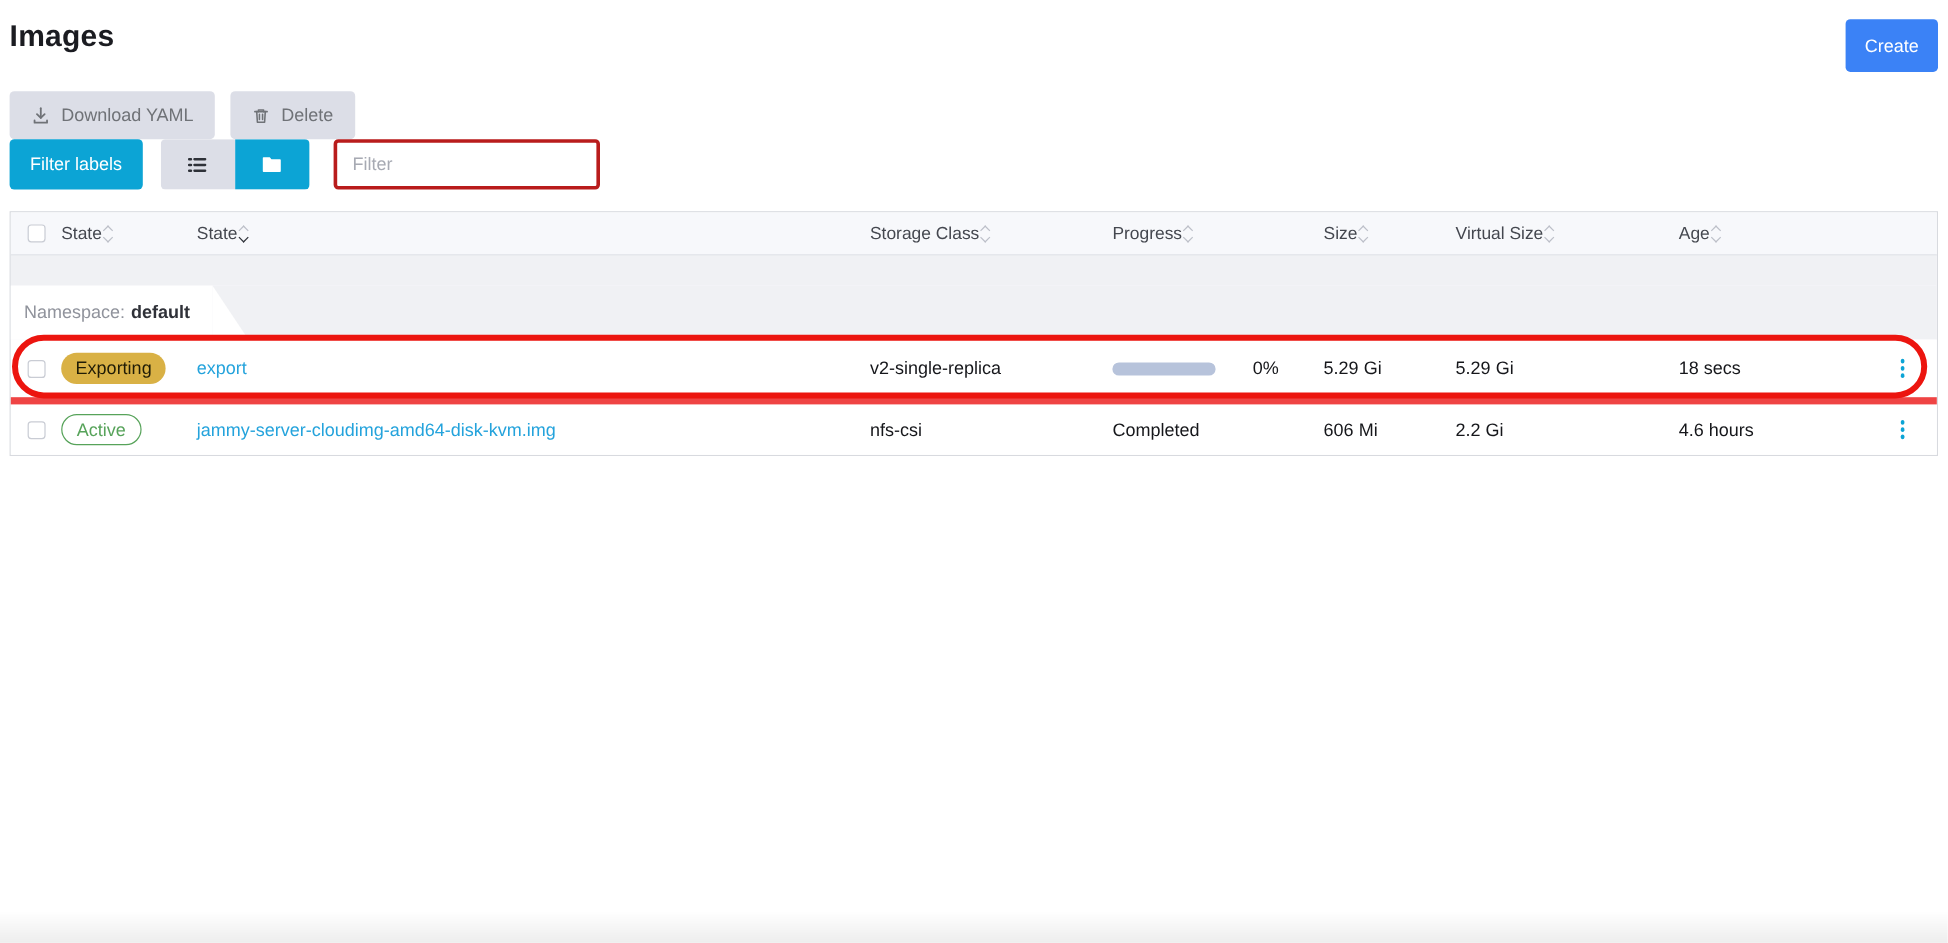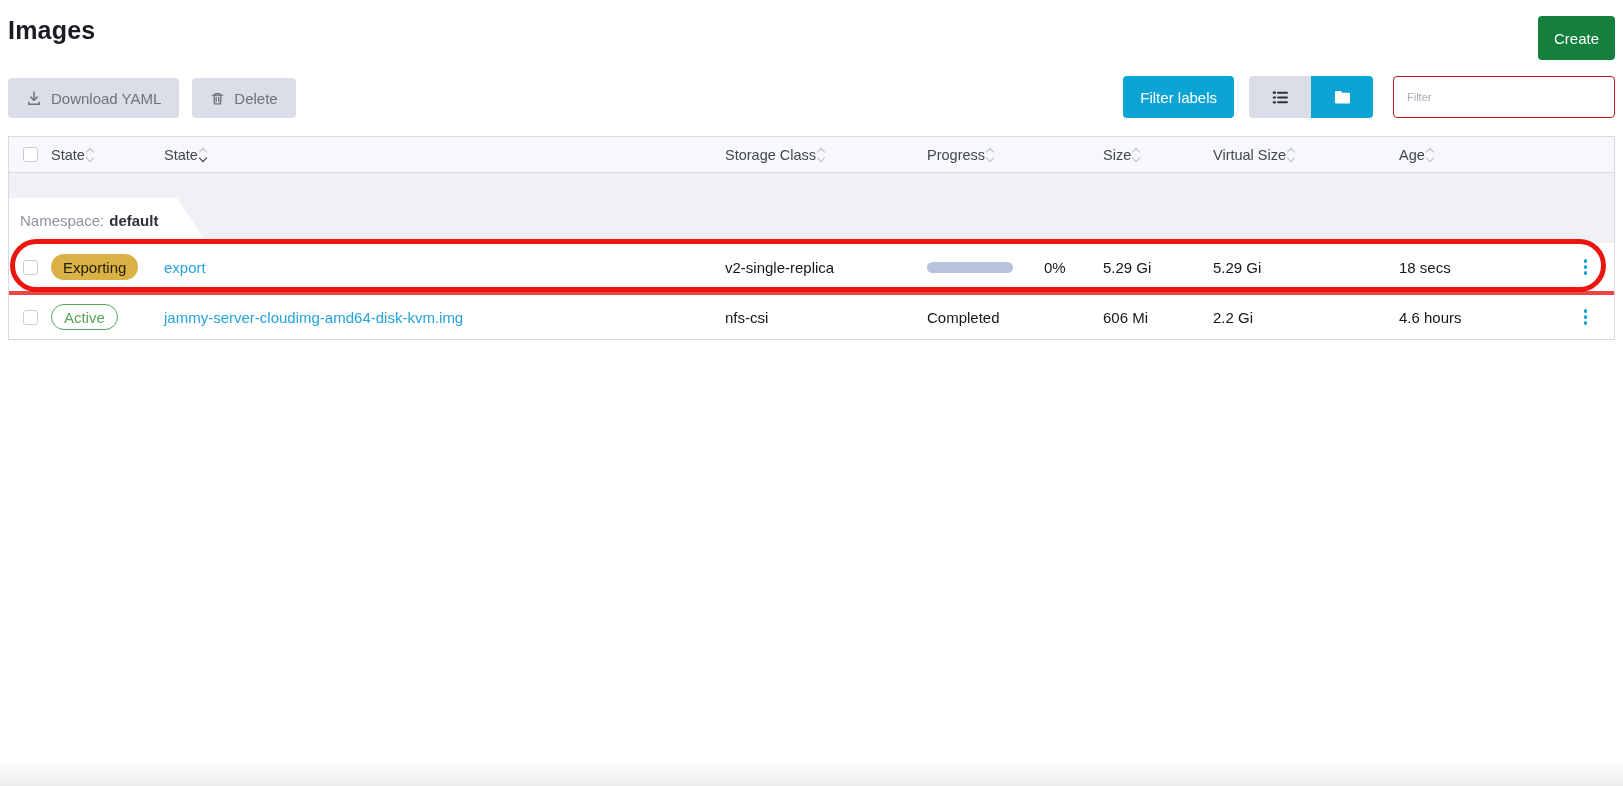--- a/index.html
+++ b/index.html
@@ -10,33 +10,33 @@
     color:#16171B;
     position:relative;
     overflow:hidden;
   }
   .page { padding:14px 8px 0 8px; position:relative; }
 
   
   .title-row { display:flex; align-items:flex-start; justify-content:space-between; padding:2px 0 4px 0; }
   h1.page-title { font-size:25px; font-weight:600; color:#1B1C21; letter-spacing:.2px; }
   .btn { border:none; border-radius:4px; font-family:inherit; font-size:15px; display:inline-flex; align-items:center; justify-content:center; gap:9px; cursor:pointer; }
-  .btn-primary { background:#15803d; color:#ffffff; height:44px; padding:0 16px; }
+  .btn-primary { background:#3b82f6; color:#ffffff; height:44px; padding:0 16px; }
   .btn-disabled { background:#DCDEE7; color:#6F7277; height:40px; padding:0 18px; cursor:not-allowed; }
 
   
-  .toolbar-row { display:flex; align-items:flex-end; justify-content:space-between; margin-top:12px; }
+  .toolbar-row { display:flex; align-items:flex-start; justify-content:space-between; margin-top:12px;flex-direction:column; }
   .toolbar-left { display:flex; align-items:center; gap:13px; }
   .toolbar-right { display:flex; align-items:center; gap:14px; }
   .btn-filter-labels { background:#0CA4D5; color:#fff; height:42px; padding:18px 17px; }
   .view-toggle { display:flex; height:42px; border-radius:4px; overflow:hidden; margin-left:1px; }
   .view-toggle .seg { width:62px; height:100%; display:flex; align-items:center; justify-content:center; border:none; cursor:pointer; }
   .seg-inactive { background:#DCDEE7; }
   .seg-active { background:#0CA4D5; }
-  .filter-input { width:222px; height:42px; border:1px solid #b91c1c; border-radius:4px; padding:0 13px; font-size:11px; font-family:inherit; color:#3a3b41; margin-left:6px; }
+  .filter-input { width:222px; height:42px; border:3px solid #b91c1c; border-radius:4px; padding:0 13px; font-size:15px; font-family:inherit; color:#3a3b41; margin-left:6px; }
   .filter-input::placeholder { color:#A7AAB3; }
 
   
   .table-wrap { margin-top:18px; position:relative; border:1px solid #D8DADF; border-radius:0; background:#fff; }
   .trow { display:flex; align-items:center; width:100%; }
   .col-check   { width:42px;  display:flex; justify-content:center; flex:none; }
   .col-state   { width:106px; flex:none; }
   .col-name    { flex:1 1 auto; padding-left:7px; min-width:0; }
   .col-storage { width:212px; flex:none; padding-left:10px; }
   .col-progress{ width:176px; flex:none; display:flex; align-items:center; }
@@ -54,21 +54,21 @@
   .caret.active { border-color:#2E3138; }
 
   .group-spacer { height:25px; background:#F0F1F4; }
   .group-tab-row { height:45px; background:#F0F1F4; display:flex; }
   .group-tab { background:#ffffff; height:100%; width:168px; display:flex; align-items:center; padding-left:11px; position:relative; font-size:15px; white-space:nowrap; }
   .group-tab::after { content:""; position:absolute; left:100%; top:0; width:0; height:0; border-bottom:45px solid #ffffff; border-right:30px solid transparent; }
   .group-label { color:#90939C; }
   .group-value { color:#2F3138; font-weight:700; margin-left:5px; }
 
   .drow { height:48px; background:#fff; font-size:15px; color:#16171B; }
-  .drow + .drow { border-top:4px solid #ef4444;justify-content:space-between; }
+  .drow + .drow { border-top:6px solid #ef4444;justify-content:space-between; }
   .badge { display:inline-block; font-size:15px; line-height:1; border-radius:20px; padding:6px 12px 5px 12px; }
   .badge-warning { background:#D9B145; color:#201C06; }
   .badge-success { background:transparent; color:#57A35A; border:1px solid #57A35A; padding:5px 12px 4px 12px; }
   .name-link { color:#24A3DC; text-decoration:none; }
   .progress-track { width:86px; height:11px; border-radius:6px; background:#B7C3DB; }
   .progress-label { margin-left:31px; }
   .checkbox { appearance:none; -webkit-appearance:none; width:15px; height:15px; border:1px solid #C9CCD4; border-radius:3px; background:#fff; cursor:pointer; margin:0; }
   .kebab { display:flex; flex-direction:column; gap:2.5px; align-items:center; cursor:pointer; padding:4px 6px; background:none; border:none; }
   .kebab i { width:3.5px; height:3.5px; border-radius:50%; background:#0CA4D5; display:block; }
 

